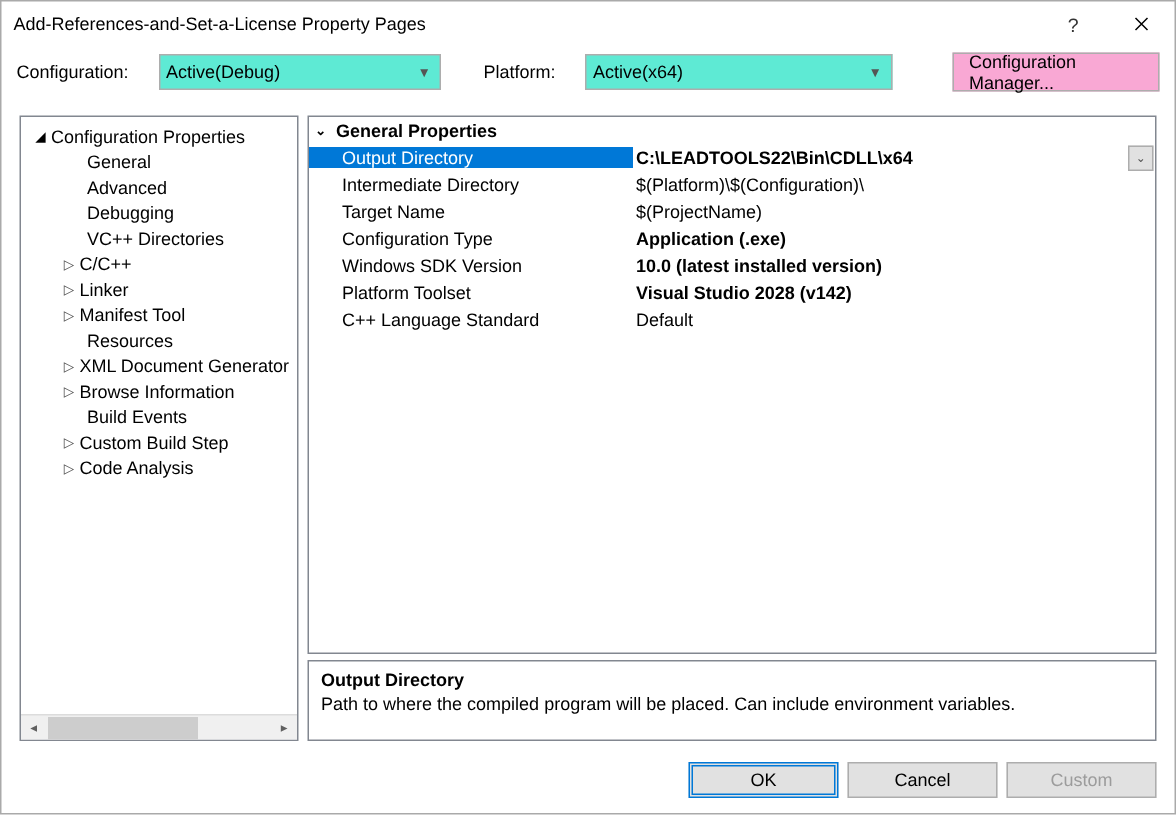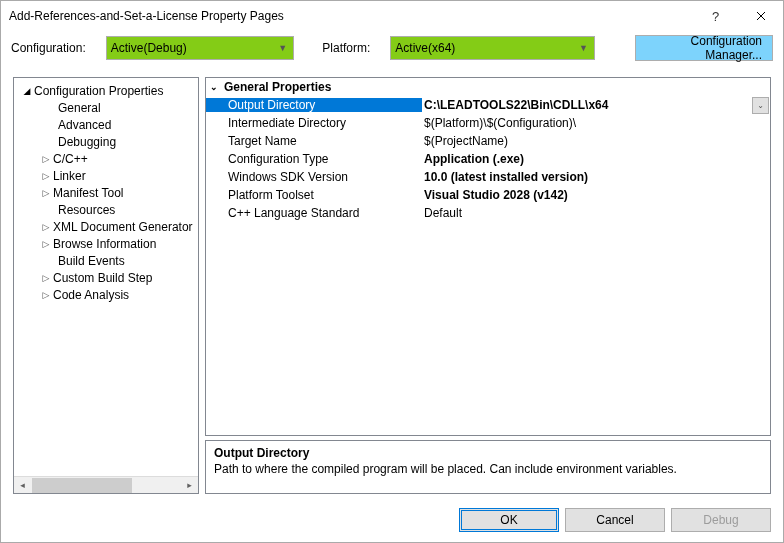--- a/index.html
+++ b/index.html
@@ -7,23 +7,23 @@
 
 
 .titlebar { height: 30px; display: flex; align-items: center; padding: 0 0 0 8px; }
 .titlebar .title { flex: 1; }
 .titlebar .ctl { width: 45px; height: 30px; display: flex; align-items: center; justify-content: center; font-size: 13px; color: #333; }
 .titlebar .help { width: 45px; text-align: center; }
 
 
 .configrow { height: 28px; display: flex; align-items: center; padding: 10px 10px 4px 10px; gap: 20px; }
 .configrow .lbl { font-size: 12px; }
-.configrow .selbox { border: 1px solid #adadad; background: #84cc16; height: 24px; padding: 0 4px; display: flex; align-items: center; position: relative; }
+.configrow .selbox { border: 1px solid #adadad; background: #5eead4; height: 24px; padding: 0 4px; display: flex; align-items: center; position: relative; }
 .configrow .selbox .arrow { position: absolute; right: 6px; top: 50%; transform: translateY(-50%); font-size: 9px; color: #555; }
-.configrow .btn { border: 1px solid #adadad; background: #7dd3fc; height: 24px; padding: 12px 10px; display: flex; align-items: center; text-align: right; }
+.configrow .btn { border: 1px solid #adadad; background: #f9a8d4; height: 24px; padding: 12px 10px; display: flex; align-items: center; }
 
 
 .main { position: absolute; top: 76px; left: 12px; right: 12px; bottom: 48px; display: flex; gap: 6px; }
 
 .leftpanel { width: 186px; border: 1px solid #828790; background: #fff; position: relative; display: flex; flex-direction: column; }
 .tree { flex: 1; overflow: hidden; padding-top: 4px; }
 .tree-item { height: 17px; display: flex; align-items: center; white-space: nowrap; padding-left: 4px; }
 .tree-item .exp { width: 14px; display: inline-block; text-align: center; font-size: 9px; color: #555; }
 .tree-item .exp.open { color: #000; }
 .tree-item.depth0 { padding-left: 6px; }
@@ -93,20 +93,23 @@
       </div>
       <div class="tree-item depth2">
           <span>General</span>
         </div>
       <div class="tree-item depth2">
           <span>Advanced</span>
         </div>
       <div class="tree-item depth2">
           <span>Debugging</span>
         </div>
+      <div class="tree-item depth2">
+          <span>VC++ Directories</span>
+        </div>
       <div class="tree-item depth1">
           <span class="exp">▷</span>
           <span>C/C++</span>
         </div>
       <div class="tree-item depth1">
           <span class="exp">▷</span>
           <span>Linker</span>
         </div>
       <div class="tree-item depth1">
           <span class="exp">▷</span>
@@ -189,15 +192,15 @@
 </div>
 
 <div class="bottombar">
   <div class="btn default">
       <span>OK</span>
     </div>
   <div class="btn">
       <span>Cancel</span>
     </div>
   <div class="btn disabled">
-      <span>Debug</span>
+      <span>Custom</span>
     </div>
 </div>
 
 </body></html>

